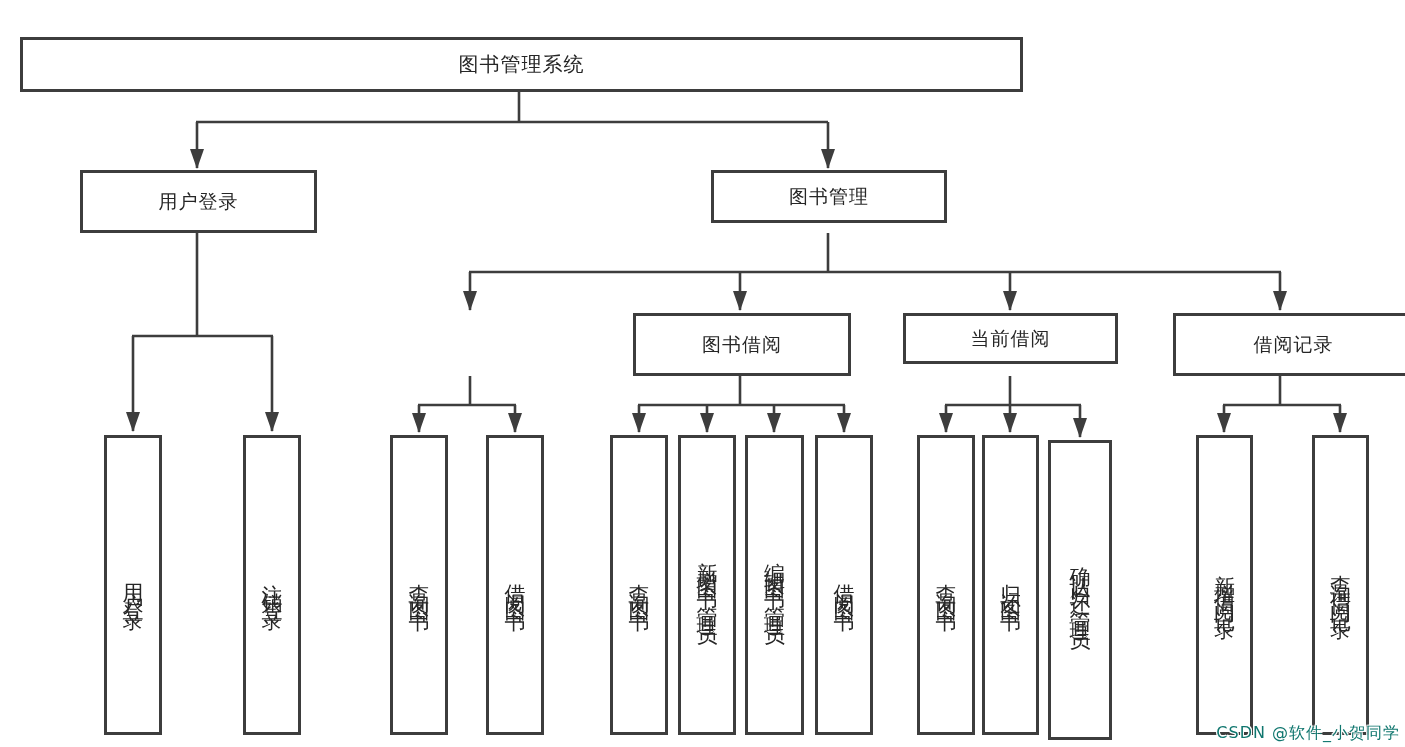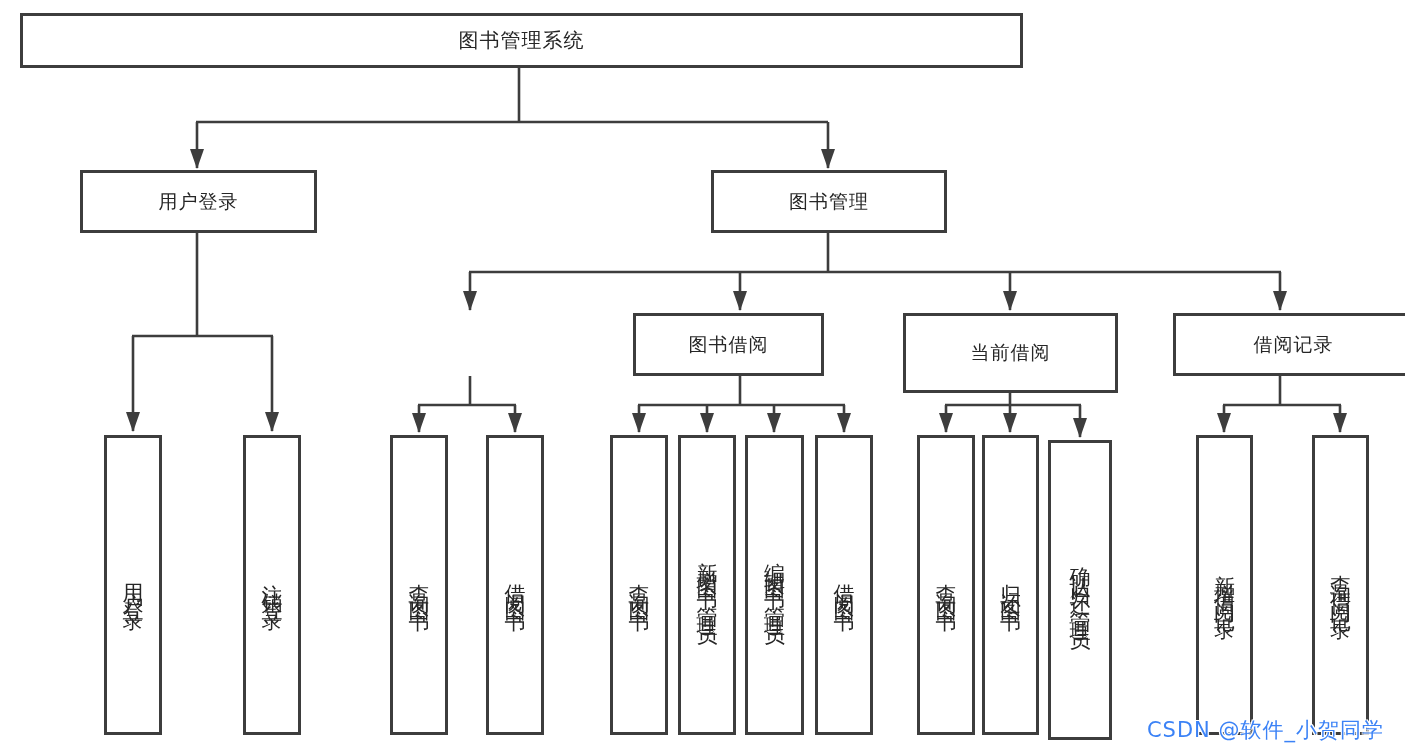--- a/index.html
+++ b/index.html
@@ -22,44 +22,44 @@
     border: 3px solid #3d3d3d;
     background: #ffffff;
     display: flex;
     align-items: center;
     justify-content: center;
     font-size: 19px;
     color: #262626;
     letter-spacing: 1px;
     white-space: nowrap;
   }
-  .root-box { font-size: 20px; }
+  .root-box { font-size: 20px; margin-top: 24px; }
   .vbox {
     position: absolute;
     box-sizing: border-box;
     border: 3px solid #3d3d3d;
     background: #ffffff;
     display: flex;
     align-items: center;
     justify-content: center;
     writing-mode: vertical-rl;
     text-orientation: mixed;
     font-size: 21px;
     color: #262626;
     letter-spacing: 9px;
     top: 435px;
     width: 58px;
     height: 300px;
   }
   .watermark {
     position: absolute;
-    right: 21px;
+    right: 5px;
     bottom: 3px;
-    font-size: 21px;
-    color: #3b82f6;
+    font-size: 16px;
+    color: #0f766e;
     letter-spacing: 1px;
     text-shadow: 1px 1px 0 #ffffff, -1px -1px 0 #ffffff, 1px -1px 0 #ffffff, -1px 1px 0 #ffffff;
     white-space: nowrap;
   }
 </style>
 </head>
 <body>
 
 <div class="canvas">
 
@@ -109,24 +109,24 @@
       <path d="M1280,376 V405"></path>
       <path d="M1223,405 H1341"></path>
       <path d="M1224,405 V432" marker-end="url(#arrow)"></path>
       <path d="M1340,405 V432" marker-end="url(#arrow)"></path>
     </g>
   </svg>
 
   <div class="hbox root-box" style="left:20px; top:13px; width:1003px; height:55px">图书管理系统</div>
 
   <div class="hbox" style="left:80px; top:170px; width:237px; height:63px">用户登录</div>
-  <div class="hbox" style="left:711px; top:170px; width:236px; height:63px">图书管理</div>
+  <div class="hbox" style="left:711px; top:170px; width:236px; height:53px">图书管理</div>
 
-  <div class="hbox" style="left:633px; top:313px; width:191px; height:63px">图书借阅</div>
-  <div class="hbox" style="left:903px; top:313px; width:215px; height:80px">当前借阅</div>
+  <div class="hbox" style="left:633px; top:313px; width:218px; height:63px">图书借阅</div>
+  <div class="hbox" style="left:903px; top:313px; width:215px; height:51px">当前借阅</div>
   <div class="hbox" style="left:1173px; top:313px; width:241px; height:63px">借阅记录</div>
 
   <div class="vbox" style="left:104px">用户登录</div>
   <div class="vbox" style="left:243px">注销登录</div>
 
   <div class="vbox" style="left:390px">查询图书</div>
   <div class="vbox" style="left:486px">借阅图书</div>
 
   <div class="vbox" style="left:610px">查询图书</div>
   <div class="vbox" style="left:678px">新增图书（管理员）</div>

